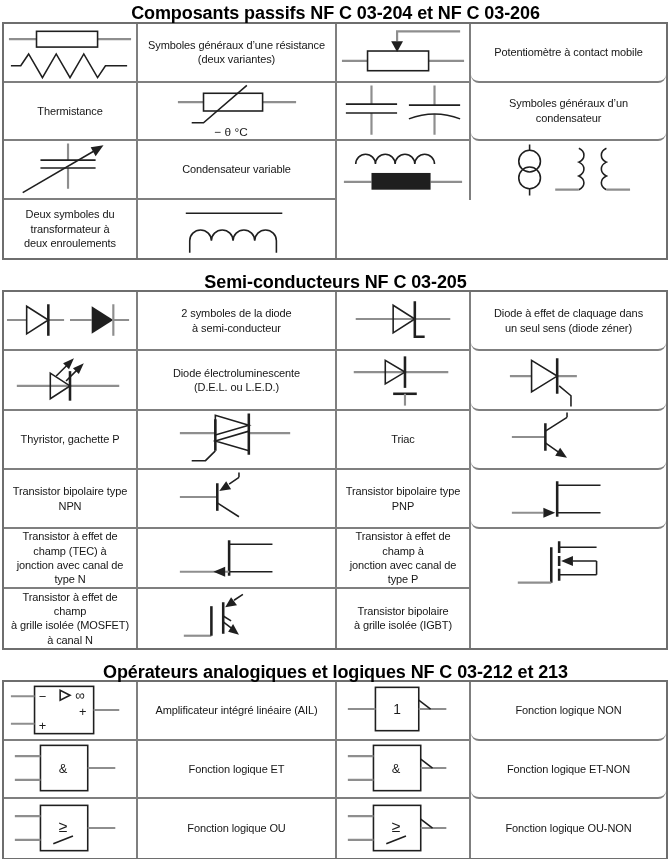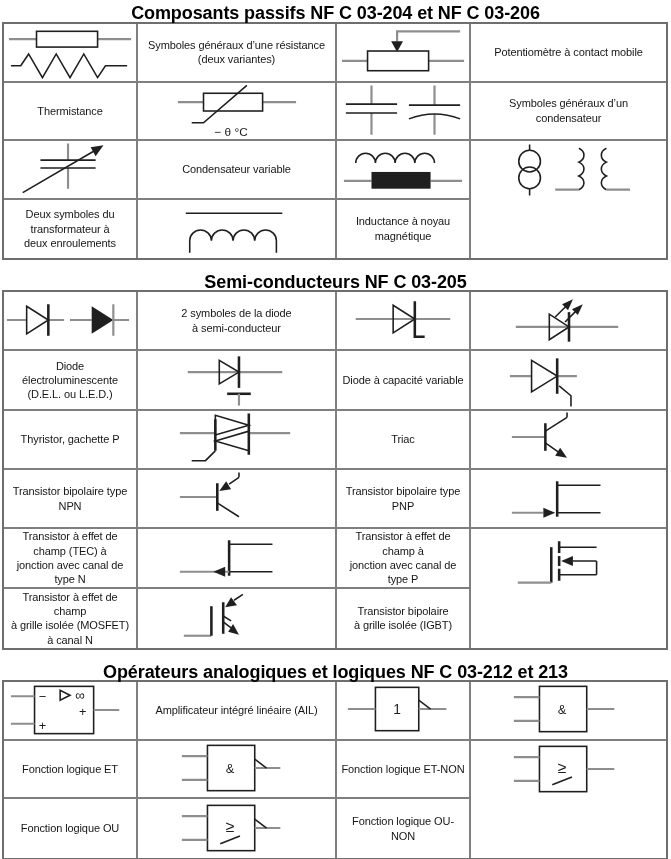--- a/index.html
+++ b/index.html
@@ -11,21 +11,21 @@
   .tt2{margin-top:4px;}
   .tt3{margin-top:12px;}
   .tbl{margin:3px 0 12px 2px;width:662px;border:2px solid #6e6e6e;
        display:grid;grid-template-columns:134px 199px 134px 195px;}
   .t1{grid-template-rows:repeat(4,58.5px);}
   .t2{margin-top:2px;grid-template-rows:repeat(6,59.33px);}
   .t3{margin-top:2px;grid-template-rows:repeat(3,58.66px);}
   .cell{border-right:2px solid #7f7f7f;border-bottom:2px solid #7f7f7f;
         box-sizing:border-box;display:flex;align-items:center;justify-content:center;
         overflow:hidden;}
-  .tbl .cell:nth-child(4n){border-right:none;}
+  .tbl .cell:nth-child(4n){border-right:none;border-radius:8px;}
   .tbl .cell:nth-last-child(-n+4){border-bottom:none;}
   .lbl{font-size:11px;line-height:1.3;text-align:center;white-space:pre-line;
        letter-spacing:-0.1px;color:#161616;padding:0 4px;}
   svg{display:block;}
   svg .w{stroke:#8e8e8e;stroke-width:2.2;fill:none;}
   svg .b{stroke:#1f1f1f;stroke-width:1.6;fill:none;}
   svg .bw{stroke:#1f1f1f;stroke-width:2.6;fill:none;}
   svg .bf{fill:#1f1f1f;stroke:none;}
   svg text{font-family:"Liberation Sans",sans-serif;fill:#1b1b1b;}
 </style>
@@ -103,21 +103,20 @@
       </svg>
     </div>
     <div class="cell lbl">Deux symboles du transformateur à
 deux enroulements</div>
     <div class="cell">
       <svg width="130" height="56" viewBox="0 0 132 56">
         <path class="b" d="M14 12 H112"></path>
         <path class="b" d="M18 40 A11 11 0 0 1 40 40 A11 11 0 0 1 62 40 A11 11 0 0 1 84 40 A11 11 0 0 1 106 40 M18 40 V52 M106 40 V52"></path>
       </svg>
     </div>
-    <div class="cell lbl">Inductance à noyau magnétique</div>
   </div>
 
   <div class="tbl-title tt2">Semi-conducteurs NF C 03-205</div>
 
   <div class="tbl t2">
 
     <div class="cell">
       <svg width="130" height="56" viewBox="0 0 132 56">
         <path class="w" d="M2 27 H22 M44 27 H60 M66 27 H88 M110 27 H126"></path>
         <polygon class="b" points="22,13 22,41 44,27"></polygon>
@@ -128,20 +127,22 @@
     </div>
     <div class="cell lbl">2 symboles de la diode
 à semi-conducteur</div>
     <div class="cell">
       <svg width="130" height="56" viewBox="0 0 132 56">
         <path class="w" d="M18 26 H114"></path>
         <polygon class="b" points="56,12 56,40 78,26"></polygon>
         <path class="bw" d="M78 8 V44 H88"></path>
       </svg>
     </div>
+    <div class="cell lbl">Diode à effet de claquage dans
+un seul sens (diode zéner)</div>
 
     <div class="cell">
       <svg width="130" height="56" viewBox="0 0 132 56">
         <path class="w" d="M12 34 H116"></path>
         <polygon class="b" points="46,21 46,47 66,34"></polygon>
         <path class="bw" d="M66 19 V49"></path>
         <path class="b" d="M52 24 L63 13 M62 29 L73 18"></path>
         <polygon class="bf" points="70,6 65,17 59,11"></polygon>
         <polygon class="bf" points="80,11 75,22 69,16"></polygon>
       </svg>
@@ -150,21 +151,20 @@
 (D.E.L. ou L.E.D.)</div>
     <div class="cell">
       <svg width="130" height="56" viewBox="0 0 132 56">
         <path class="w" d="M16 20 H112"></path>
         <polygon class="b" points="48,8 48,32 68,20"></polygon>
         <path class="bw" d="M68 4 V36"></path>
         <path class="bw" d="M56 42 H80"></path>
         <path class="w" d="M68 42 V54"></path>
       </svg>
     </div>
-    <div class="cell lbl">Diode à capacité variable</div>
 
     <div class="cell">
       <svg width="130" height="56" viewBox="0 0 132 56">
         <path class="w" d="M6 24 H28 M54 24 H74"></path>
         <polygon class="b" points="28,8 28,40 54,24"></polygon>
         <path class="bw" d="M54 6 V42"></path>
         <path class="b" d="M56 34 L68 44 V55"></path>
       </svg>
     </div>
     <div class="cell lbl">Thyristor, gachette P</div>
@@ -261,20 +261,21 @@
     </div>
     <div class="cell lbl">Amplificateur intégré linéaire (AIL)</div>
     <div class="cell">
       <svg width="130" height="56" viewBox="0 0 132 56">
         <rect class="b" x="38" y="5" width="44" height="44"></rect>
         <path class="w" d="M10 27 H38 M82 27 H110"></path>
         <path class="b" d="M82 18 L94 27"></path>
         <text x="60" y="32" font-size="14" text-anchor="middle">1</text>
       </svg>
     </div>
+    <div class="cell lbl">Fonction logique  NON</div>
 
     <div class="cell">
       <svg width="130" height="56" viewBox="0 0 132 56">
         <rect class="b" x="36" y="4" width="48" height="46"></rect>
         <path class="w" d="M10 15 H36 M10 39 H36 M84 27 H112"></path>
         <text x="59" y="32" font-size="13" text-anchor="middle">&amp;</text>
       </svg>
     </div>
     <div class="cell lbl">Fonction logique ET</div>
     <div class="cell">

